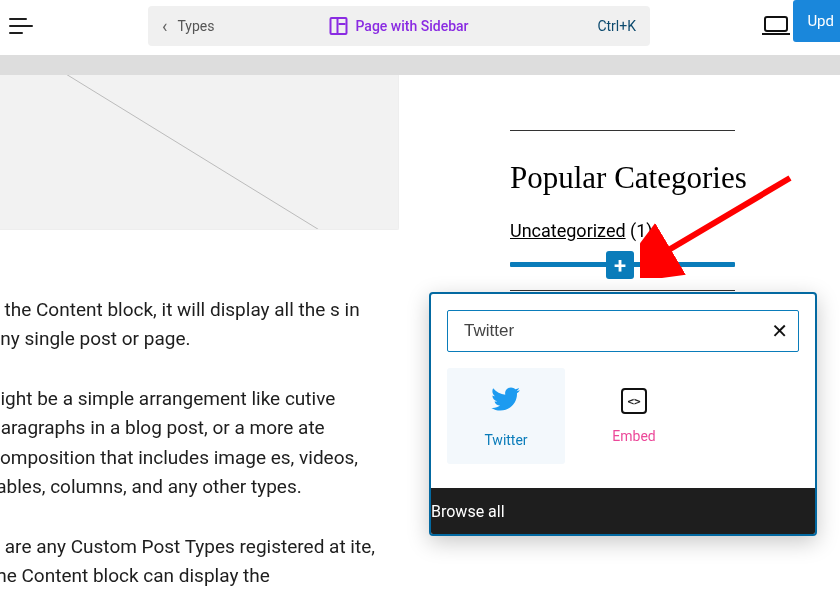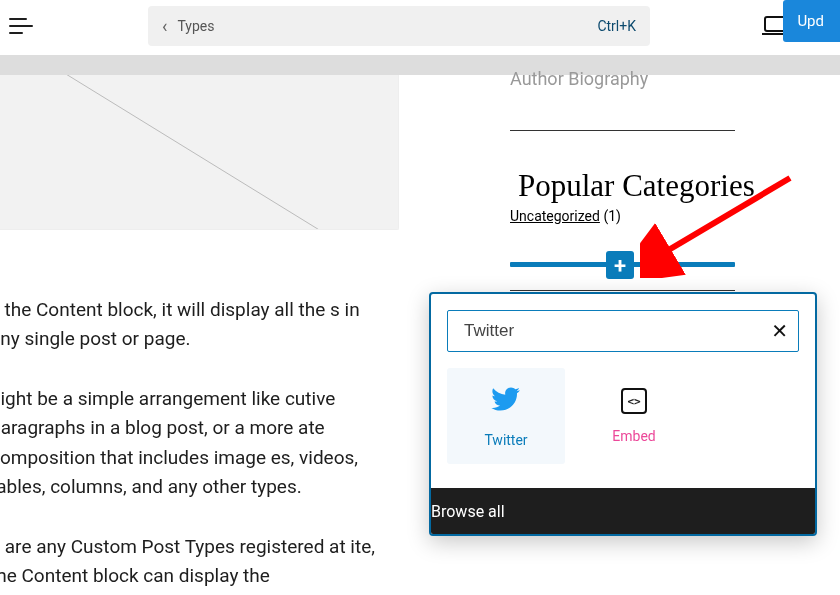--- a/index.html
+++ b/index.html
@@ -16,35 +16,35 @@
   .crumb{position:absolute;left:148px;top:6px;height:40px;width:502px;background:#f0f0f0;border-radius:4px;display:flex;align-items:center;padding:0 14px;color:#1e1e1e;font-size:14px}
   .crumb .chev{color:#666;margin-right:10px;font-size:18px;line-height:1}
   .crumb .back{color:#555}
   .crumb .spacer{flex:1}
   .crumb .center{position:absolute;left:50%;transform:translateX(-50%);display:flex;align-items:center;gap:8px;color:#8a2be2;font-weight:500}
   .crumb .sc{color:#0c4a6e}
   .tpl-ic{width:18px;height:18px;border:2px solid #8a2be2;border-radius:2px;display:inline-flex}
   .tpl-ic::before{content:"";width:5px;border-right:2px solid #8a2be2;margin-left:0}
   .tpl-ic::after{content:"";flex:1;border-top:2px solid #8a2be2;margin-top:4px}
   .device-ic{position:absolute;right:50px;top:14px;width:28px;height:22px}
-  .upd{position:absolute;right:0;top:0;height:42px;background:#1a87db;color:#fff;display:flex;align-items:center;padding:0 16px 0 14px;font-size:15px;border-radius:3px 0 0 3px}
+  .upd{position:absolute;right:0;top:0;height:42px;background:#1a87db;color:#fff;display:flex;align-items:center;padding:0 6px 0 14px;font-size:15px;border-radius:3px 0 0 3px}
   .strip{position:absolute;top:55px;left:0;right:0;height:20px;background:#ddd}
 
   
   .img-ph{position:absolute;left:0;top:75px;width:399px;height:155px;background:#f2f2f2;overflow:hidden;border:1px solid #eee;border-top:none;border-left:none;border-bottom-right-radius:2px}
   .img-ph svg{position:absolute;left:-30px;top:-60px}
   .body-txt{position:absolute;left:-10px;top:295px;width:390px;font-size:19px;line-height:1.55;color:#1e1e1e}
   .body-txt p{margin:0 0 30px 0}
 
   
   .side-prev{position:absolute;left:510px;top:68px;color:#999;font-size:18px}
   .hr{position:absolute;left:510px;width:225px;border:none;border-top:1px solid #333}
   .hr.a{top:122px}
-  .side-h{position:absolute;left:510px;top:160px;font-family:Georgia,"Times New Roman",serif;font-size:31px;font-weight:400;color:#000;margin:8px}
-  .cat-row{position:absolute;left:510px;top:208px;font-size:14px;color:#000}
+  .side-h{position:absolute;left:510px;top:160px;font-family:Georgia,"Times New Roman",serif;font-size:31px;font-weight:400;color:#000;margin:0}
+  .cat-row{position:absolute;left:510px;top:220px;font-size:18px;color:#000}
   .cat-row .cat{text-decoration:underline}
   .insert-bar{position:absolute;left:510px;top:262px;width:225px;height:5px;background:#0a7cba;border-radius:1px}
   .insert-btn{position:absolute;left:606px;top:251px;width:28px;height:28px;background:#0a7cba;color:#fff;display:flex;align-items:center;justify-content:center;border-radius:3px;font-size:22px;font-weight:600}
   .hr.c{position:absolute;left:510px;top:282px;width:225px;border-top:1px solid #333}
 
   
   .arrow{position:absolute;left:640px;top:168px;pointer-events:none}
 
   
   .pop{position:absolute;left:429px;top:292px;width:388px;background:#fff;border:2px solid #0369a1;border-radius:4px;box-shadow:0 6px 22px rgba(0,0,0,.22);overflow:hidden;z-index:10}
@@ -70,20 +70,24 @@
 
   <div class="topbar">
     <div class="hamburger">
         <span></span>
         <span></span>
         <span></span>
       </div>
     <div class="crumb">
       <span class="chev">‹</span>
       <span class="back">Types</span>
+      <span class="center">
+        <span class="tpl-ic"></span>
+        <span>Page with Sidebar</span>
+      </span>
       <span class="spacer"></span>
       <span class="sc">Ctrl+K</span>
     </div>
     <span class="device-ic">
       <svg viewBox="0 0 28 22" width="28" height="22">
           <rect x="3" y="3" width="22" height="14" rx="2" fill="none" stroke="#111" stroke-width="2"></rect>
           <line x1="0" y1="20" x2="28" y2="20" stroke="#111" stroke-width="2"></line>
         </svg>
     </span>
     <div class="upd">
@@ -96,21 +100,20 @@
     <svg width="520" height="320">
         <line x1="0" y1="0" x2="520" y2="320" stroke="#bbb" stroke-width="1"></line>
       </svg>
   </div>
   <div class="body-txt">
     <p>s the Content block, it will display all the s in any single post or page.</p>
     <p>night be a simple arrangement like cutive paragraphs in a blog post, or a more ate composition that includes image es, videos, tables, columns, and any other types.</p>
     <p>e are any Custom Post Types registered at ite, the Content block can display the</p>
   </div>
 
-  <div class="side-prev">Author Biography</div>
   <hr class="hr a">
   <h2 class="side-h">Popular Categories</h2>
   <div class="cat-row">
     <span class="cat">Uncategorized</span>
     <span>(1)</span>
   </div>
   <div class="insert-bar"></div>
   <div class="insert-btn">
     <span>+</span>
   </div>

